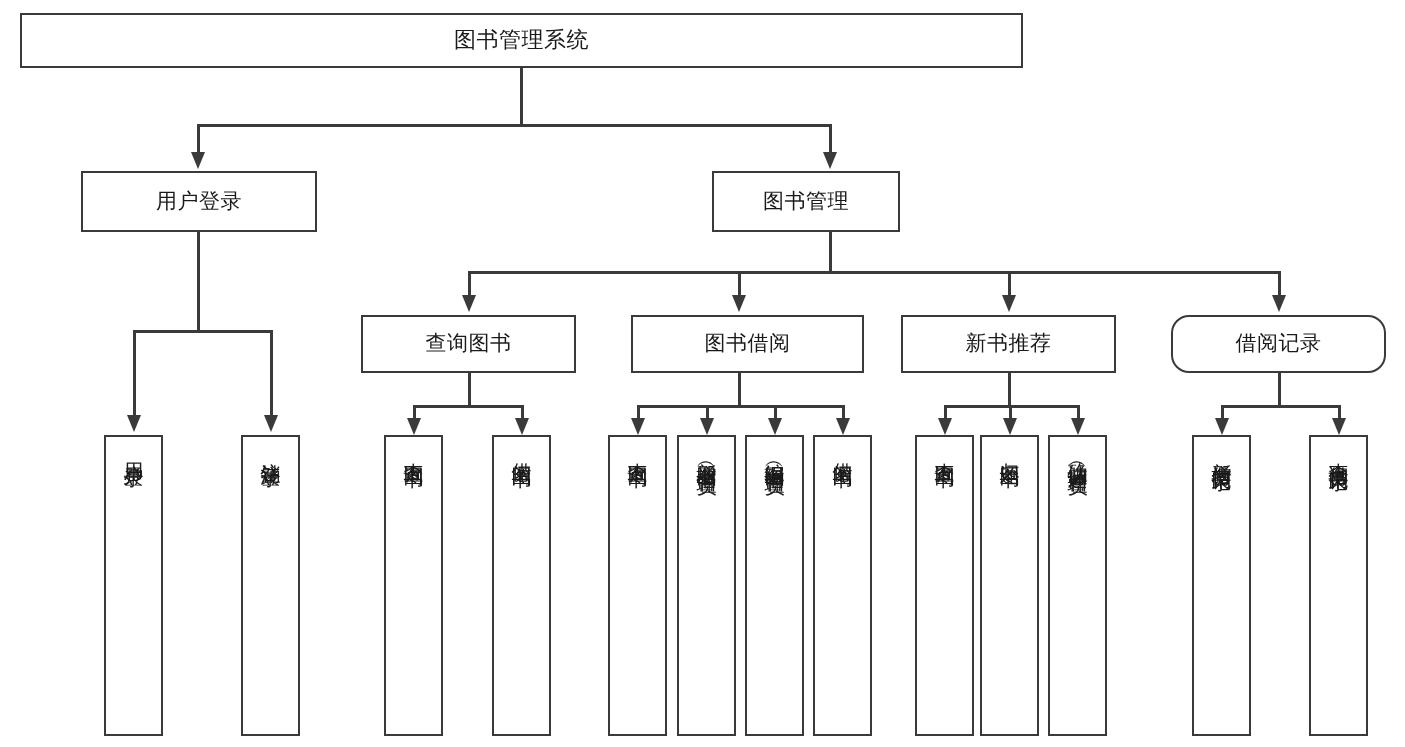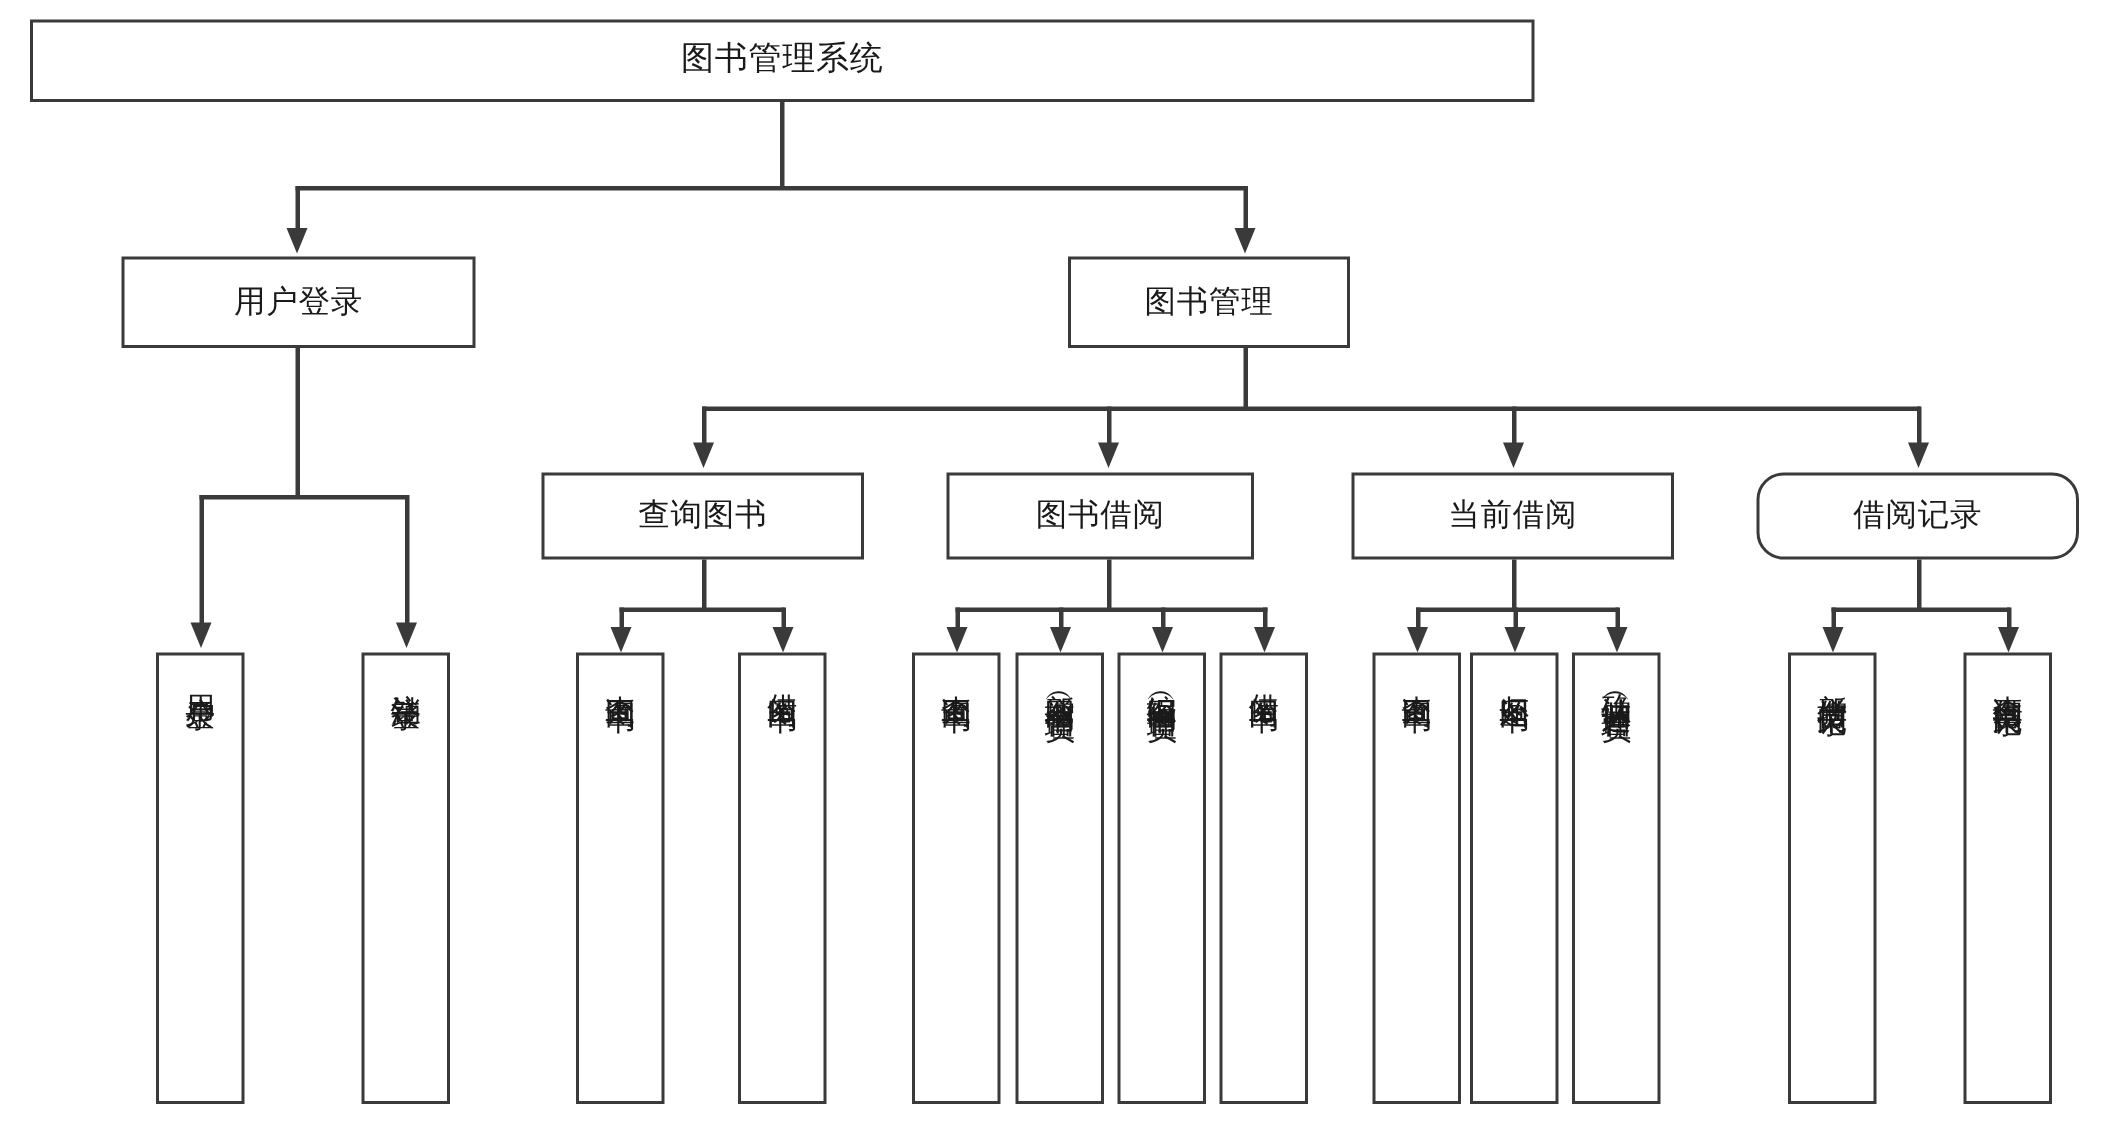--- a/index.html
+++ b/index.html
@@ -123,25 +123,25 @@
   <div class="conn vline" style="left:738px; top:271px; height:26px;"></div>
   <div class="arrow" style="left:731.5px; top:295px;"></div>
   <div class="conn vline" style="left:1008px; top:271px; height:26px;"></div>
   <div class="arrow" style="left:1001.5px; top:295px;"></div>
   <div class="conn vline" style="left:1278px; top:271px; height:26px;"></div>
   <div class="arrow" style="left:1271.5px; top:295px;"></div>
 
   <div class="node horizontal" style="left:361px; top:315px; width:215px; height:58px;">
     <span class="label">查询图书</span>
   </div>
-  <div class="node horizontal" style="left:631px; top:315px; width:205px; height:58px;">
+  <div class="node horizontal" style="left:631px; top:315px; width:233px; height:58px;">
     <span class="label">图书借阅</span>
   </div>
   <div class="node horizontal" style="left:901px; top:315px; width:215px; height:58px;">
-    <span class="label">当前借阅</span>
+    <span class="label">新书推荐</span>
   </div>
   <div class="node horizontal" style="left:1171px; top:315px; width:215px; height:58px;border-radius:18px;">
     <span class="label">借阅记录</span>
   </div>
 
   <div class="conn vline" style="left:468px; top:373px; height:34px;"></div>
   <div class="conn hline" style="left:413px; top:405px; width:110px;"></div>
   <div class="conn vline" style="left:413px; top:405px; height:15px;"></div>
   <div class="arrow" style="left:406.5px; top:418px;"></div>
   <div class="conn vline" style="left:521px; top:405px; height:15px;"></div>

